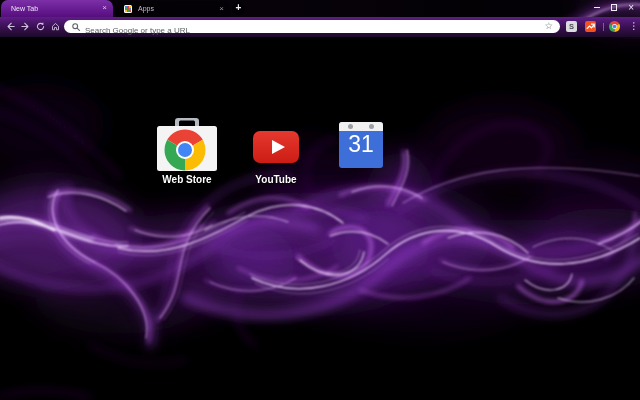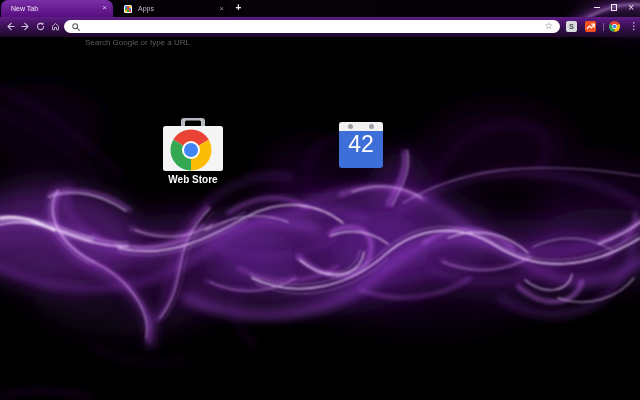--- a/index.html
+++ b/index.html
@@ -16,21 +16,21 @@
   .apps-favicon i{display:block;}
   .newtab-btn{position:absolute;left:232px;top:2px;width:13px;height:13px;border-radius:50%;background:rgba(0,0,0,.6);color:#f5eefa;font-size:10px;line-height:12px;text-align:center;font-weight:bold;}
   .win-controls{position:absolute;right:6px;top:0;height:15px;display:flex;align-items:center;gap:11px;}
   .wc-min{width:6px;height:1.2px;background:#f2ecf7;}
   .wc-max{width:4.5px;height:4.5px;border:1px solid #f2ecf7;}
   .wc-close{color:#f2ecf7;font-size:10px;line-height:13px;}
   .toolbar{position:absolute;left:0;top:17px;width:640px;height:20px;z-index:3;background:linear-gradient(#5e1d86 0%,#3d1157 45%,#1c0927 100%);}
   .nav-icon{position:absolute;top:5px;width:9px;height:9px;}
   .nav-icon svg{display:block;}
   .addr{position:absolute;left:64px;top:2.5px;width:496px;height:13px;border-radius:6.5px;background:#fff;}
-  .addr .ph{position:absolute;left:21px;top:16px;line-height:13px;font-size:8px;color:#5b5d62;}
+  .addr .ph{position:absolute;left:21px;top:4px;line-height:13px;font-size:8px;color:#5b5d62;}
   .addr .search-icon{position:absolute;left:8px;top:3px;}
   .addr .search-icon svg{display:block;}
   .addr .star{position:absolute;right:7px;top:0;line-height:12.5px;font-size:9.5px;color:#707478;}
   .ext{position:absolute;top:4px;width:11px;height:11px;border-radius:2px;}
   .ext-s{left:566px;background:#dadce0;color:#4a4d52;font-size:7.5px;font-weight:bold;text-align:center;line-height:11px;}
   .ext-trend{left:585px;background:#f4511e;}
   .ext-trend svg{display:block;}
   .ext-sep{position:absolute;left:603px;top:5.5px;width:1px;height:8px;background:rgba(255,255,255,.32);}
   .chrome-ball{position:absolute;left:609px;top:4px;width:11px;height:11px;}
   .chrome-ball svg{display:block;}
@@ -254,41 +254,45 @@
         <path d="M 0 0 L -0.866 -0.5 A 1 1 0 0 0 0 1 Z" fill="#34a853"></path>
         <path d="M 0 0 L 0 1 A 1 1 0 0 0 0.866 -0.5 Z" fill="#fbbc05"></path>
         <circle cx="0" cy="0" r="0.44" fill="#fff"></circle>
         <circle cx="0" cy="0" r="0.33" fill="#4285f4"></circle>
       </svg>
     </span>
     <span class="menu-dots">⋮</span>
   </div>
 
 
-  <div class="shortcut" style="left:138px;top:117px;">
+  <div class="shortcut" style="left:132px;top:117px;">
     <span class="icon-box">
       <svg width="62" height="55" viewBox="0 0 62 55">
         <path d="M22 1 h18 a3 3 0 0 1 3 3 v8 h-4 v-7 a1.5 1.5 0 0 0 -1.5 -1.5 h-13 a1.5 1.5 0 0 0 -1.5 1.5 v7 h-4 v-8 a3 3 0 0 1 3 -3 z" fill="#b5bac0"></path>
         <rect x="1" y="9" width="60" height="45" rx="2.5" fill="#f4f4f4"></rect>
         <g>
           <circle cx="29" cy="33" r="20.5" fill="#fff"></circle>
           <path d="M 29 33 L 11.25 22.75 A 20.5 20.5 0 0 1 46.75 22.75 Z" fill="#ea4335"></path>
           <path d="M 29 33 L 11.25 22.75 A 20.5 20.5 0 0 0 29 53.5 Z" fill="#34a853"></path>
           <path d="M 29 33 L 29 53.5 A 20.5 20.5 0 0 0 46.75 22.75 Z" fill="#fbbc05"></path>
           <circle cx="29" cy="33" r="9" fill="#fff"></circle>
           <circle cx="29" cy="33" r="7" fill="#4285f4"></circle>
         </g>
       </svg>
     </span>
     <div class="label">Web Store</div>
   </div>
 
+  <div class="shortcut" style="left:221px;top:117px;">
+    <span class="icon-box yt"><span class="play"></span></span>
+    <div class="label">YouTube</div>
+  </div>
 
   <div class="shortcut" style="left:306px;top:117px;">
     <span class="icon-box cal">
       <span class="head"></span>
       <span class="ring" style="left:9px"></span>
       <span class="ring" style="right:9px"></span>
-      <span class="num">42</span>
+      <span class="num">31</span>
     </span>
   </div>
 
 </div>
 
 </body></html>

